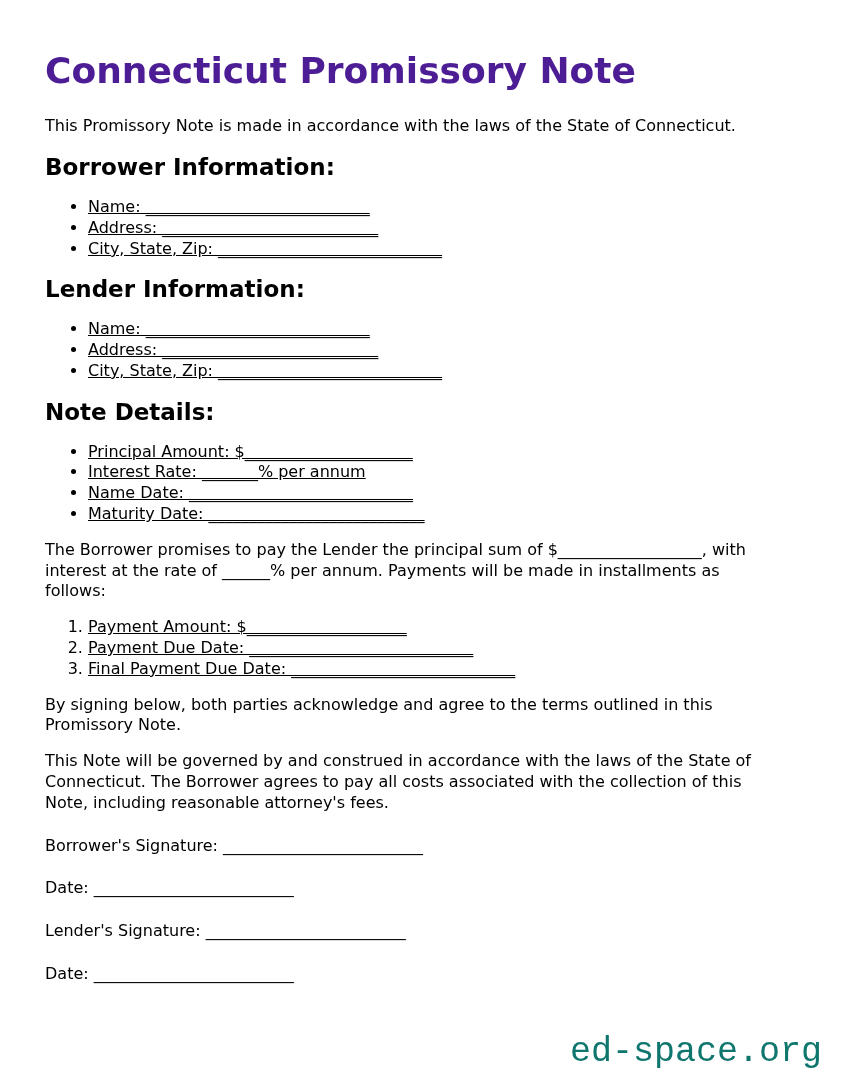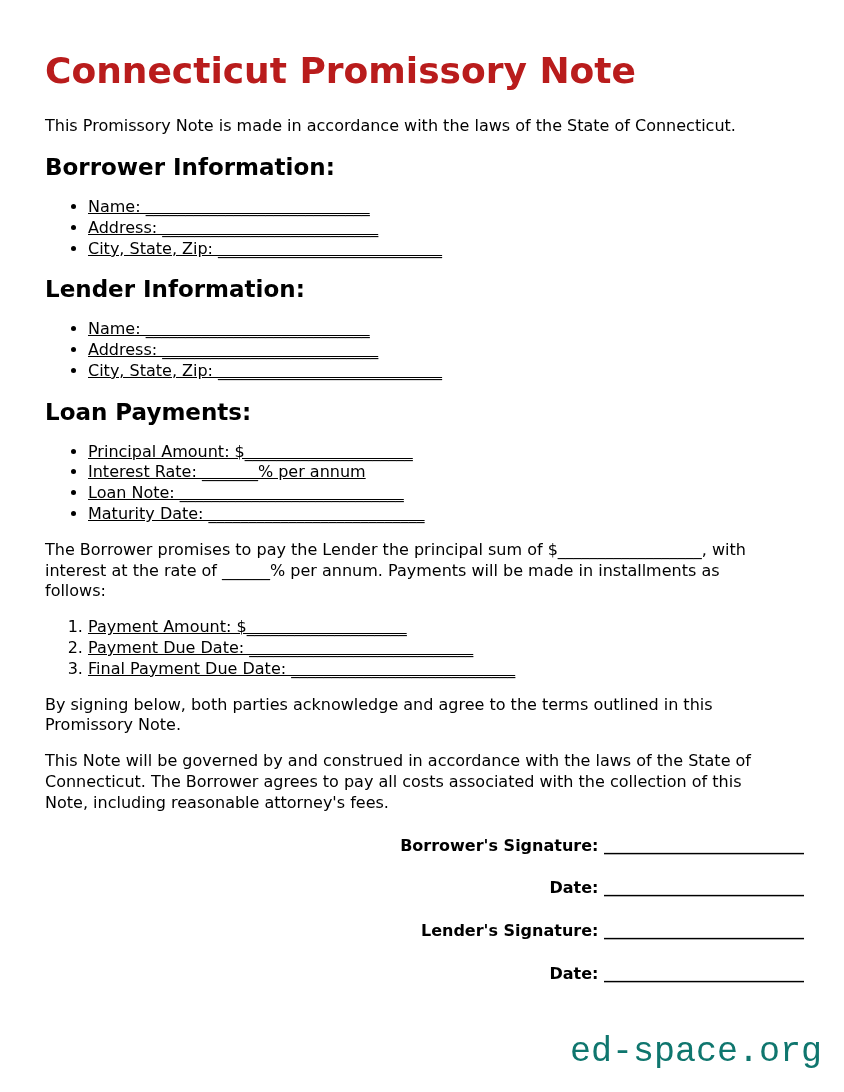--- a/index.html
+++ b/index.html
@@ -22,44 +22,43 @@
     width: 844px;
     height: 1092px;
     padding: 50px 40px 0 45px;
     position: relative;
   }
   h1 {
     font-size: 36px;
     line-height: 1.15;
     font-weight: bold;
     margin: 0 0 25px 0;
-    color: #b91c1c;
+    color: #4c1d95;
   }
   p {
     margin: 15px 0;
     white-space: pre-wrap;
   }
   h3 {
     font-size: 23px;
     font-weight: bold;
     margin: 16px 0 14px 0;
   }
   ul, ol {
     margin: 14px 0;
     padding-left: 43px;
   }
   li {
     margin: 0;
     line-height: 1.3;
     text-decoration: underline;
   }
   .sig-line {
-    font-weight: bold;
+    font-weight: normal;
     margin: 22px 0;
-    text-align: right;
   }
   .watermark {
     position: absolute;
     top: 1030px;
     right: 22px;
     font-family: "Liberation Mono", "DejaVu Sans Mono", monospace;
     font-size: 35px;
     color: #0f766e;
     white-space: nowrap;
   }
@@ -80,25 +79,25 @@
     <li>City, State, Zip: ____________________________</li>
   </ul>
 
   <h3>Lender Information:</h3>
   <ul>
     <li>Name: ____________________________</li>
     <li>Address: ___________________________</li>
     <li>City, State, Zip: ____________________________</li>
   </ul>
 
-  <h3>Loan Payments:</h3>
+  <h3>Note Details:</h3>
   <ul>
     <li>Principal Amount: $_____________________</li>
     <li>Interest Rate: _______% per annum</li>
-    <li>Loan Note: ____________________________</li>
+    <li>Name Date: ____________________________</li>
     <li>Maturity Date: ___________________________</li>
   </ul>
 
   <p>The Borrower promises to pay the Lender the principal sum of $__________________, with
 interest at the rate of ______% per annum. Payments will be made in installments as
 follows:</p>
 
   <ol>
     <li>Payment Amount: $____________________</li>
     <li>Payment Due Date: ____________________________</li>

